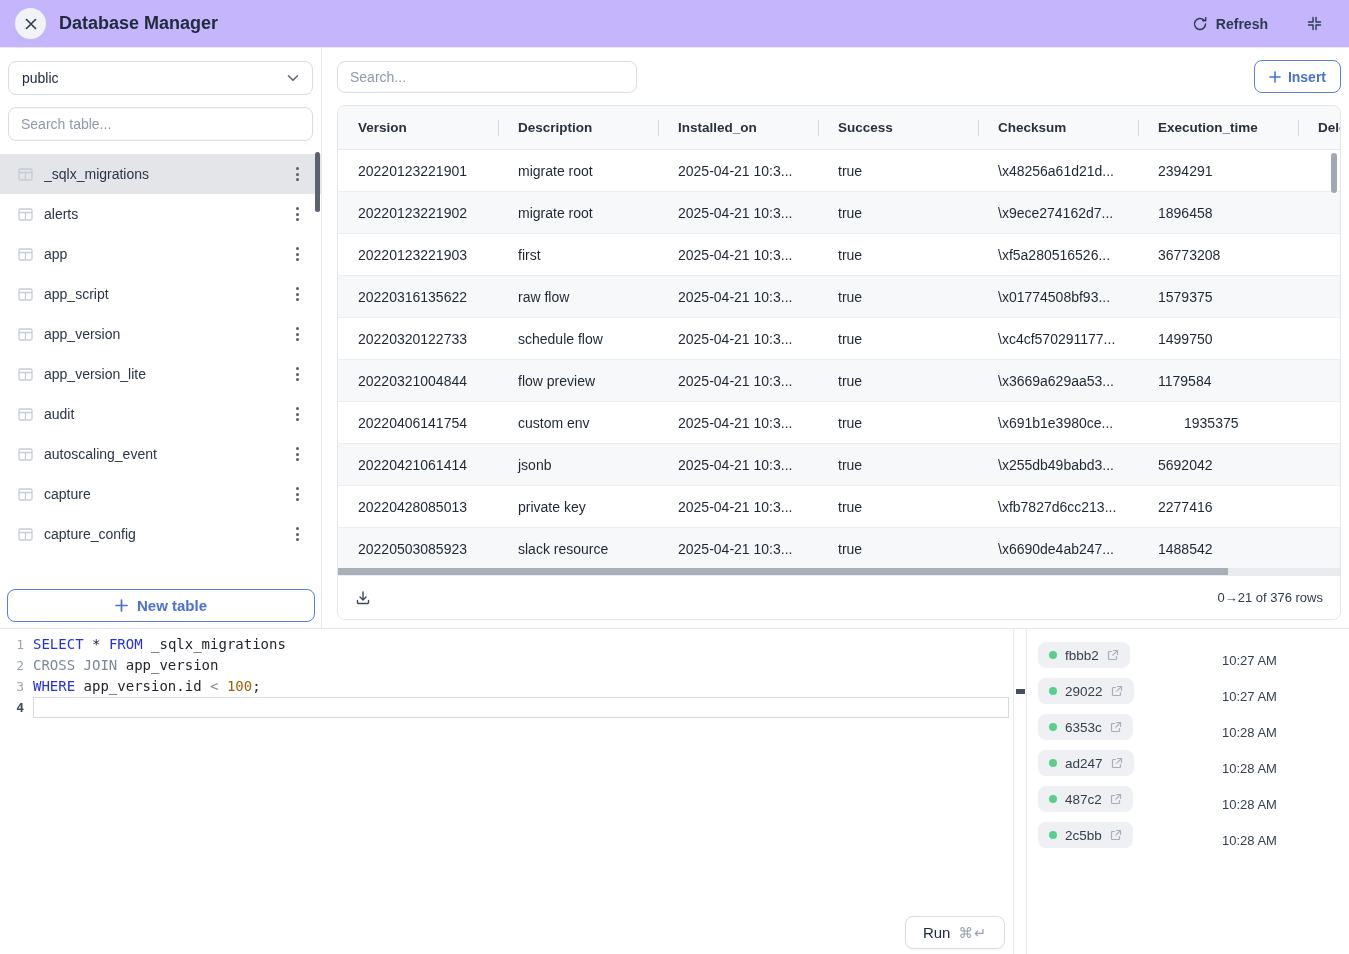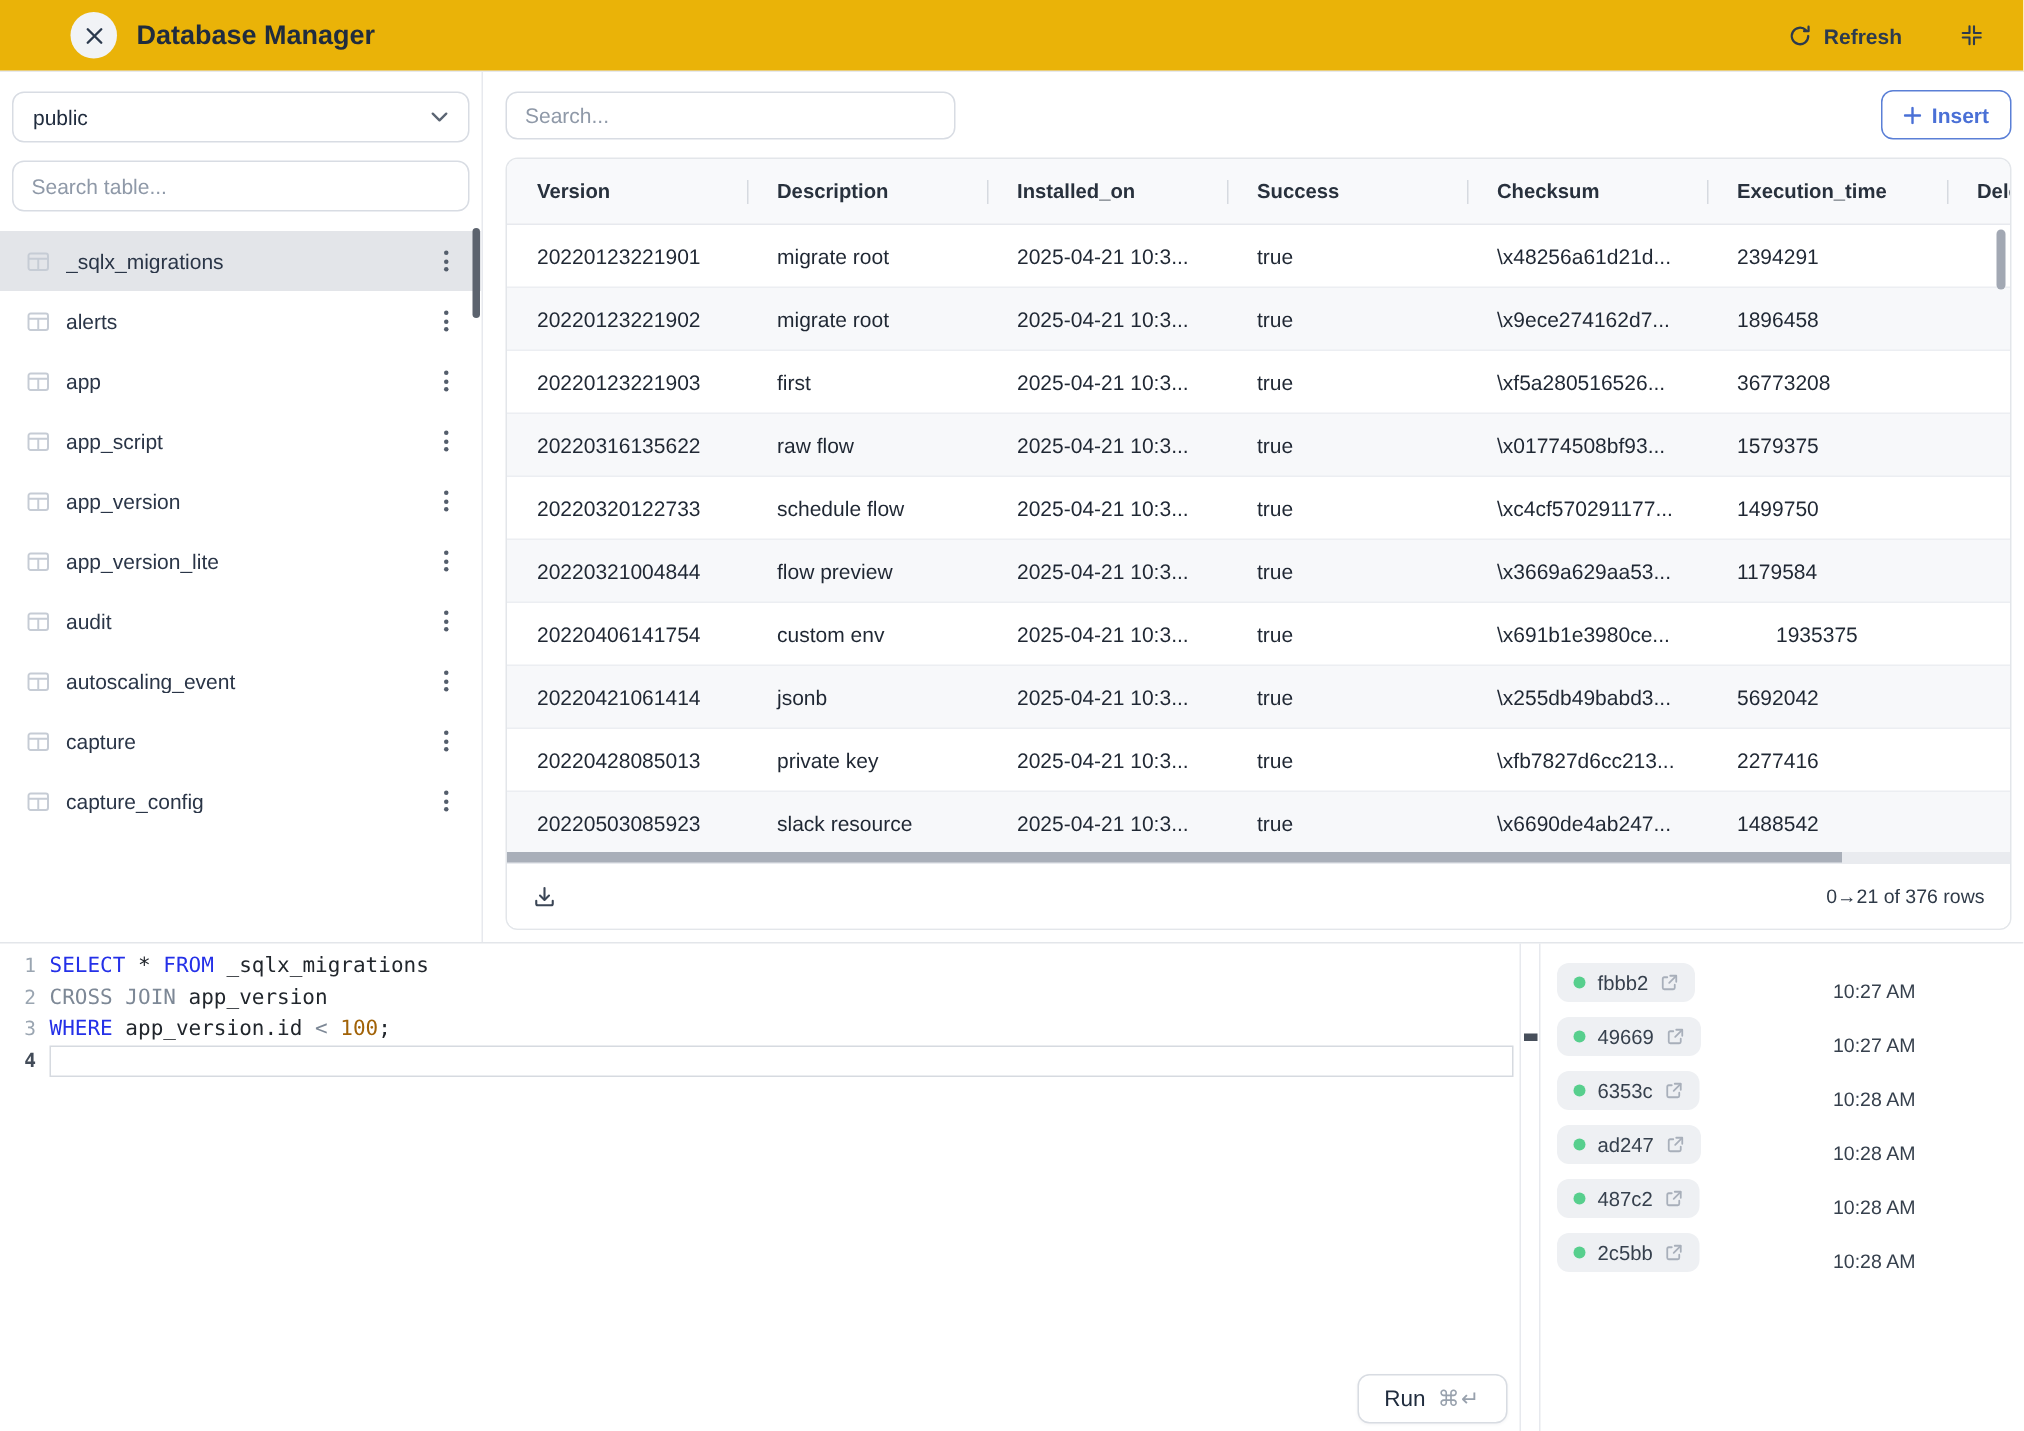--- a/index.html
+++ b/index.html
@@ -1,21 +1,21 @@
 <!DOCTYPE html>
 <html><head>
 <meta charset="utf-8">
 <style>
   * { box-sizing: border-box; margin: 0; padding: 0; }
   html,body { width:1349px; height:954px; overflow:hidden; background:#fff;
     font-family:"Liberation Sans", sans-serif; color:#212e42; position:relative; }
 
   
-  .header { position:absolute; top:0; left:0; right:0; height:48px; background:#eab308;
-    border-bottom:1px solid #e7e9ee; display:flex; align-items:center; z-index:5;padding-left:32px; }
+  .header { position:absolute; top:0; left:0; right:0; height:48px; background:#c4b5fd;
+    border-bottom:1px solid #e7e9ee; display:flex; align-items:center; z-index:5; }
   .close-btn { width:31px; height:31px; border-radius:50%; background:#f1f3f6; border:none;
     margin-left:15px; display:flex; align-items:center; justify-content:center; cursor:pointer; }
   .app-title { margin-left:13px; font-size:18px; font-weight:700; color:#202c3e; }
   .header-right { margin-left:auto; display:flex; align-items:center; }
   .refresh-btn { display:flex; align-items:center; gap:8px; background:none; border:none;
     font-family:inherit; font-size:14px; font-weight:600; color:#2c3a4e; cursor:pointer; margin-right:38px; }
   .compress-btn { background:none; border:none; cursor:pointer; margin-right:26px; display:flex; }
 
   
   .sidebar { position:absolute; top:48px; left:0; width:322px; height:580px;
@@ -276,20 +276,28 @@
         </span>
         <span class="label">capture_config</span>
         <span class="kebab">
           <i></i>
           <i></i>
           <i></i>
         </span>
       </div>
     </div>
   <div class="side-scroll"></div>
+  <button class="new-table-btn">
+    <span>
+      <svg width="13" height="13" viewBox="0 0 13 13" stroke="#4a70d6" stroke-width="1.7" stroke-linecap="round">
+          <path d="M6.5 1 V12 M1 6.5 H12"></path>
+        </svg>
+    </span>
+    <span>New table</span>
+  </button>
 </div>
 
 <div class="main">
   <input class="grid-search" placeholder="Search..." style="">
   <button class="insert-btn">
     <span>
       <svg width="12" height="12" viewBox="0 0 12 12" stroke="#4a70d6" stroke-width="1.6" stroke-linecap="round">
           <path d="M6 1 V11 M1 6 H11"></path>
         </svg>
     </span>
@@ -451,21 +459,21 @@
               <path d="M6.5 1.5 H10.5 V5.5"></path>
               <path d="M10.3 1.7 L5.8 6.2"></path>
             </svg>
           </span>
         </span>
         <span class="result-time">10:27 AM</span>
       </div>
       <div class="result-row">
         <span class="result-pill">
           <span class="dot"></span>
-          <span class="result-id">49669</span>
+          <span class="result-id">29022</span>
           <span>
             <svg width="12" height="12" viewBox="0 0 12 12" fill="none" stroke="#a8afba" stroke-width="1.2" stroke-linecap="round" stroke-linejoin="round">
               <path d="M4.5 2.5 H2.5 Q1.5 2.5 1.5 3.5 V9.5 Q1.5 10.5 2.5 10.5 H8.5 Q9.5 10.5 9.5 9.5 V7.5"></path>
               <path d="M6.5 1.5 H10.5 V5.5"></path>
               <path d="M10.3 1.7 L5.8 6.2"></path>
             </svg>
           </span>
         </span>
         <span class="result-time">10:27 AM</span>
       </div>

